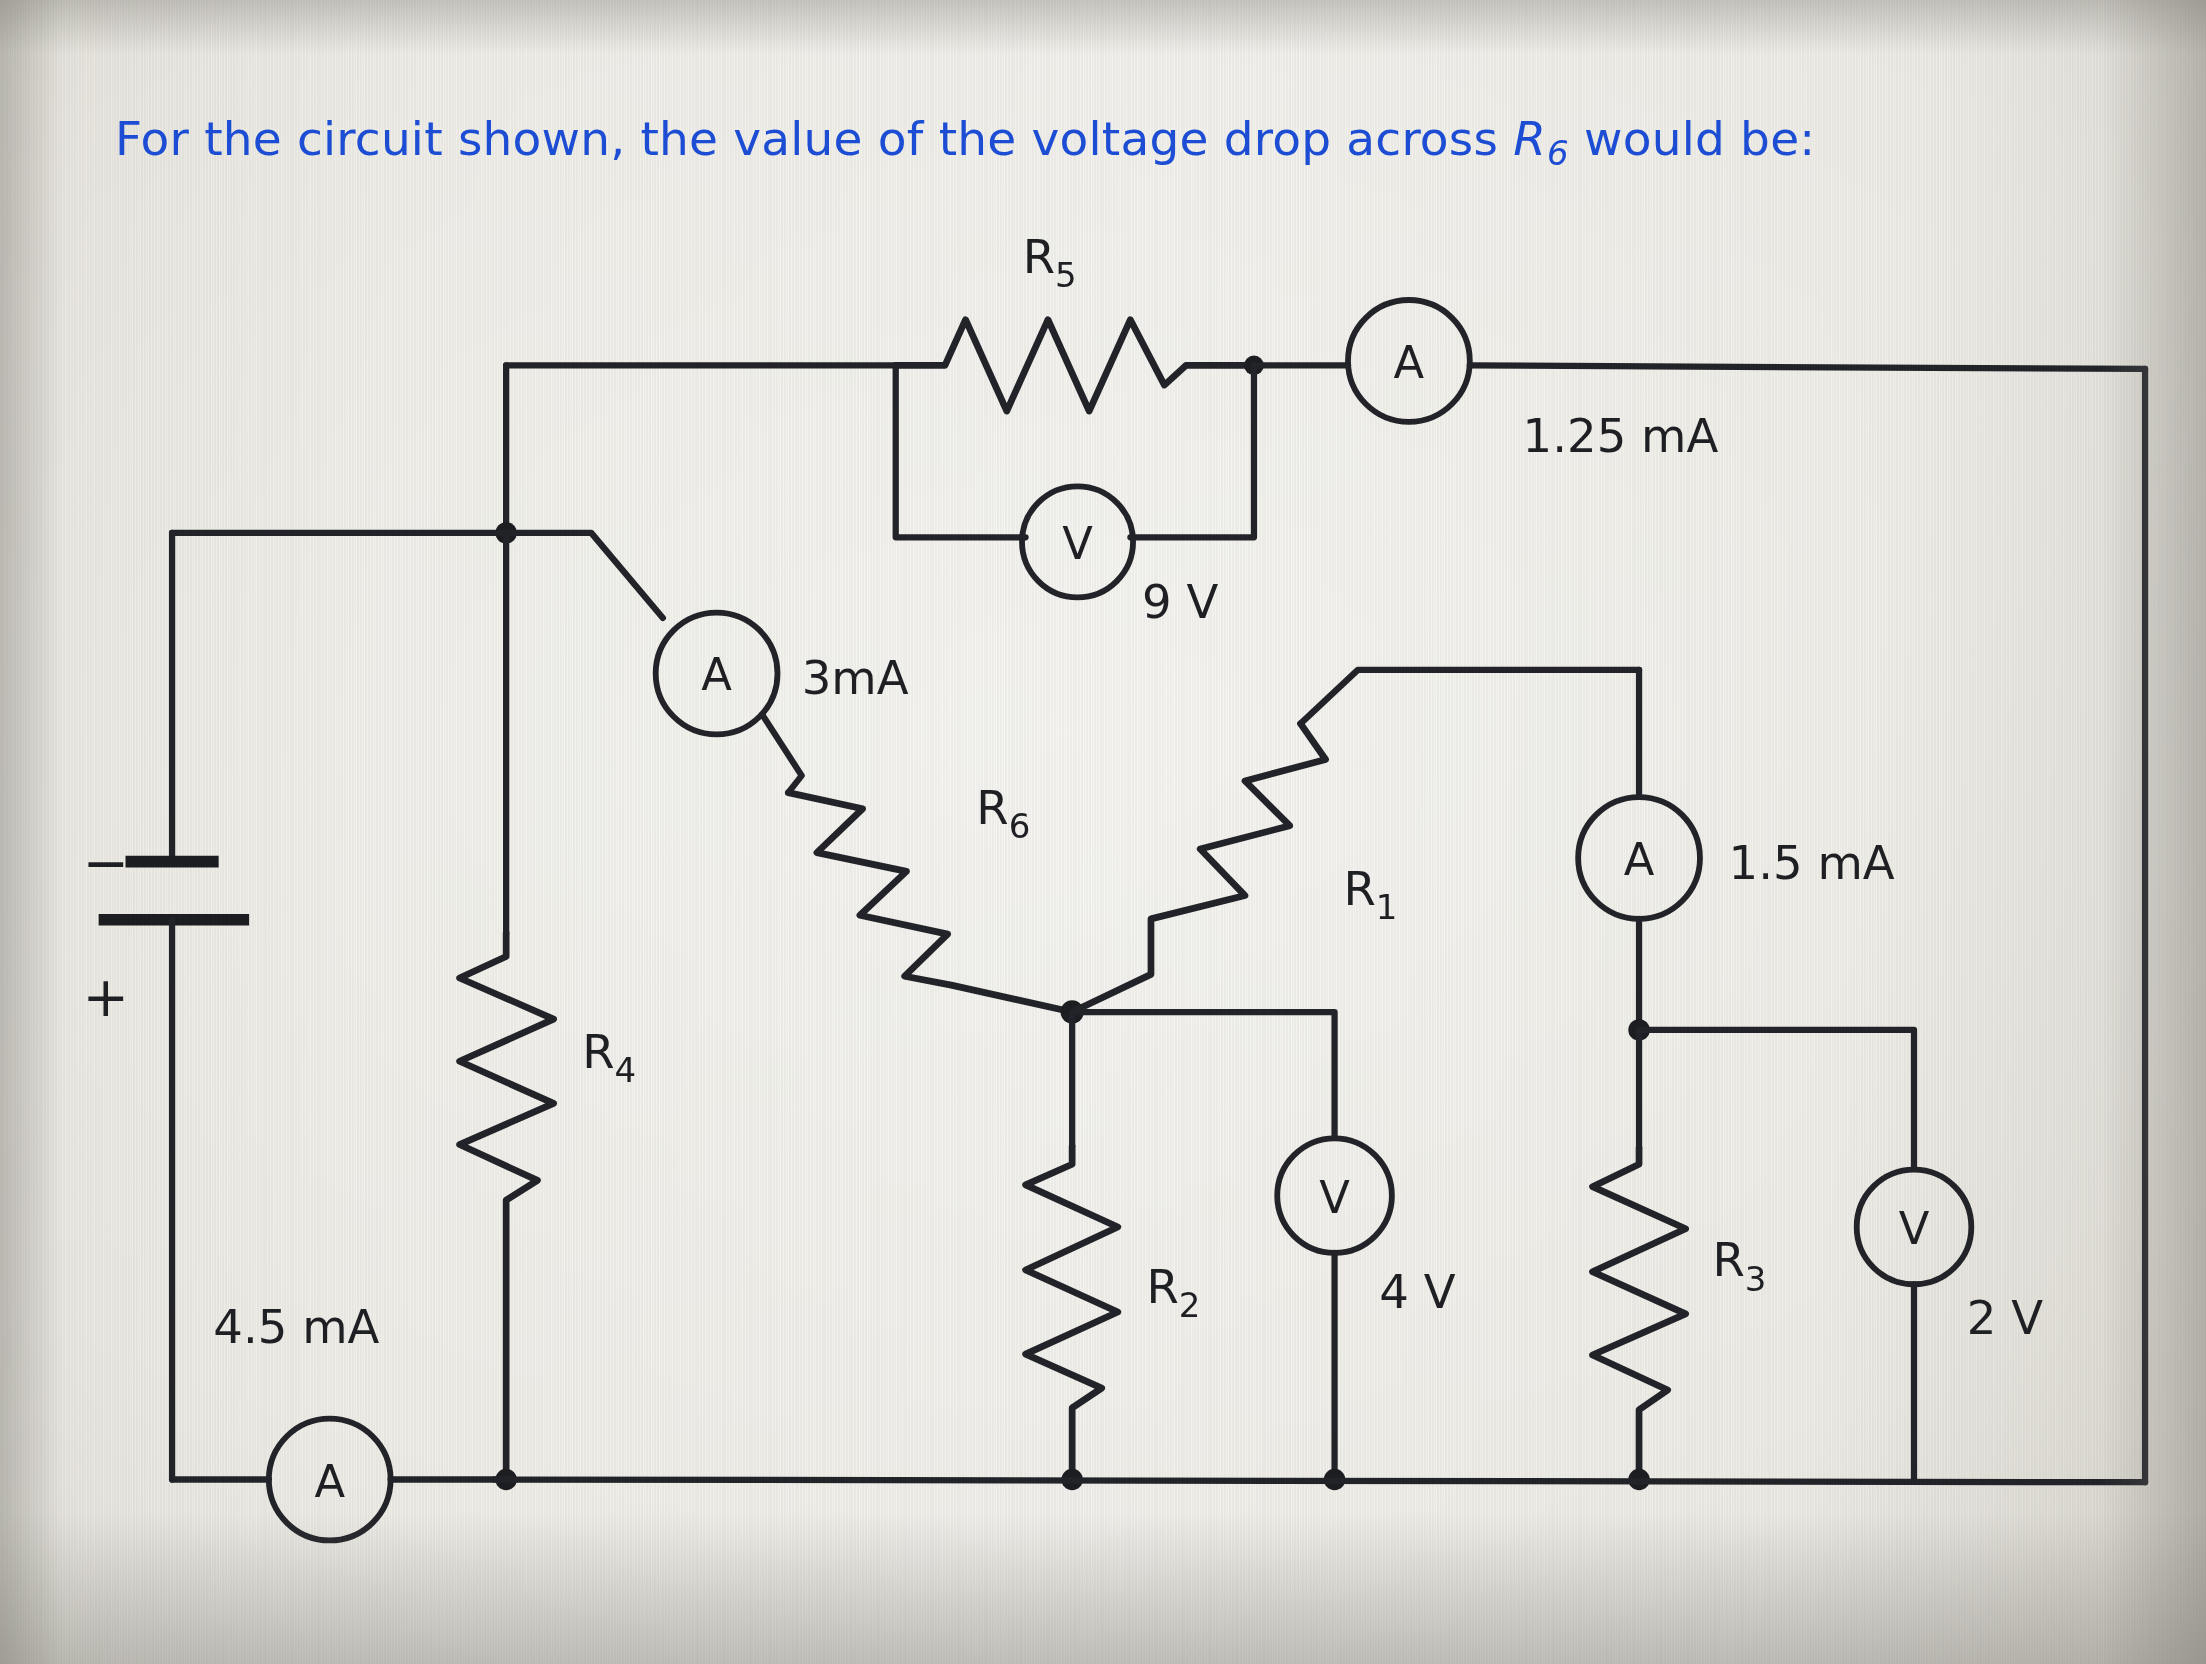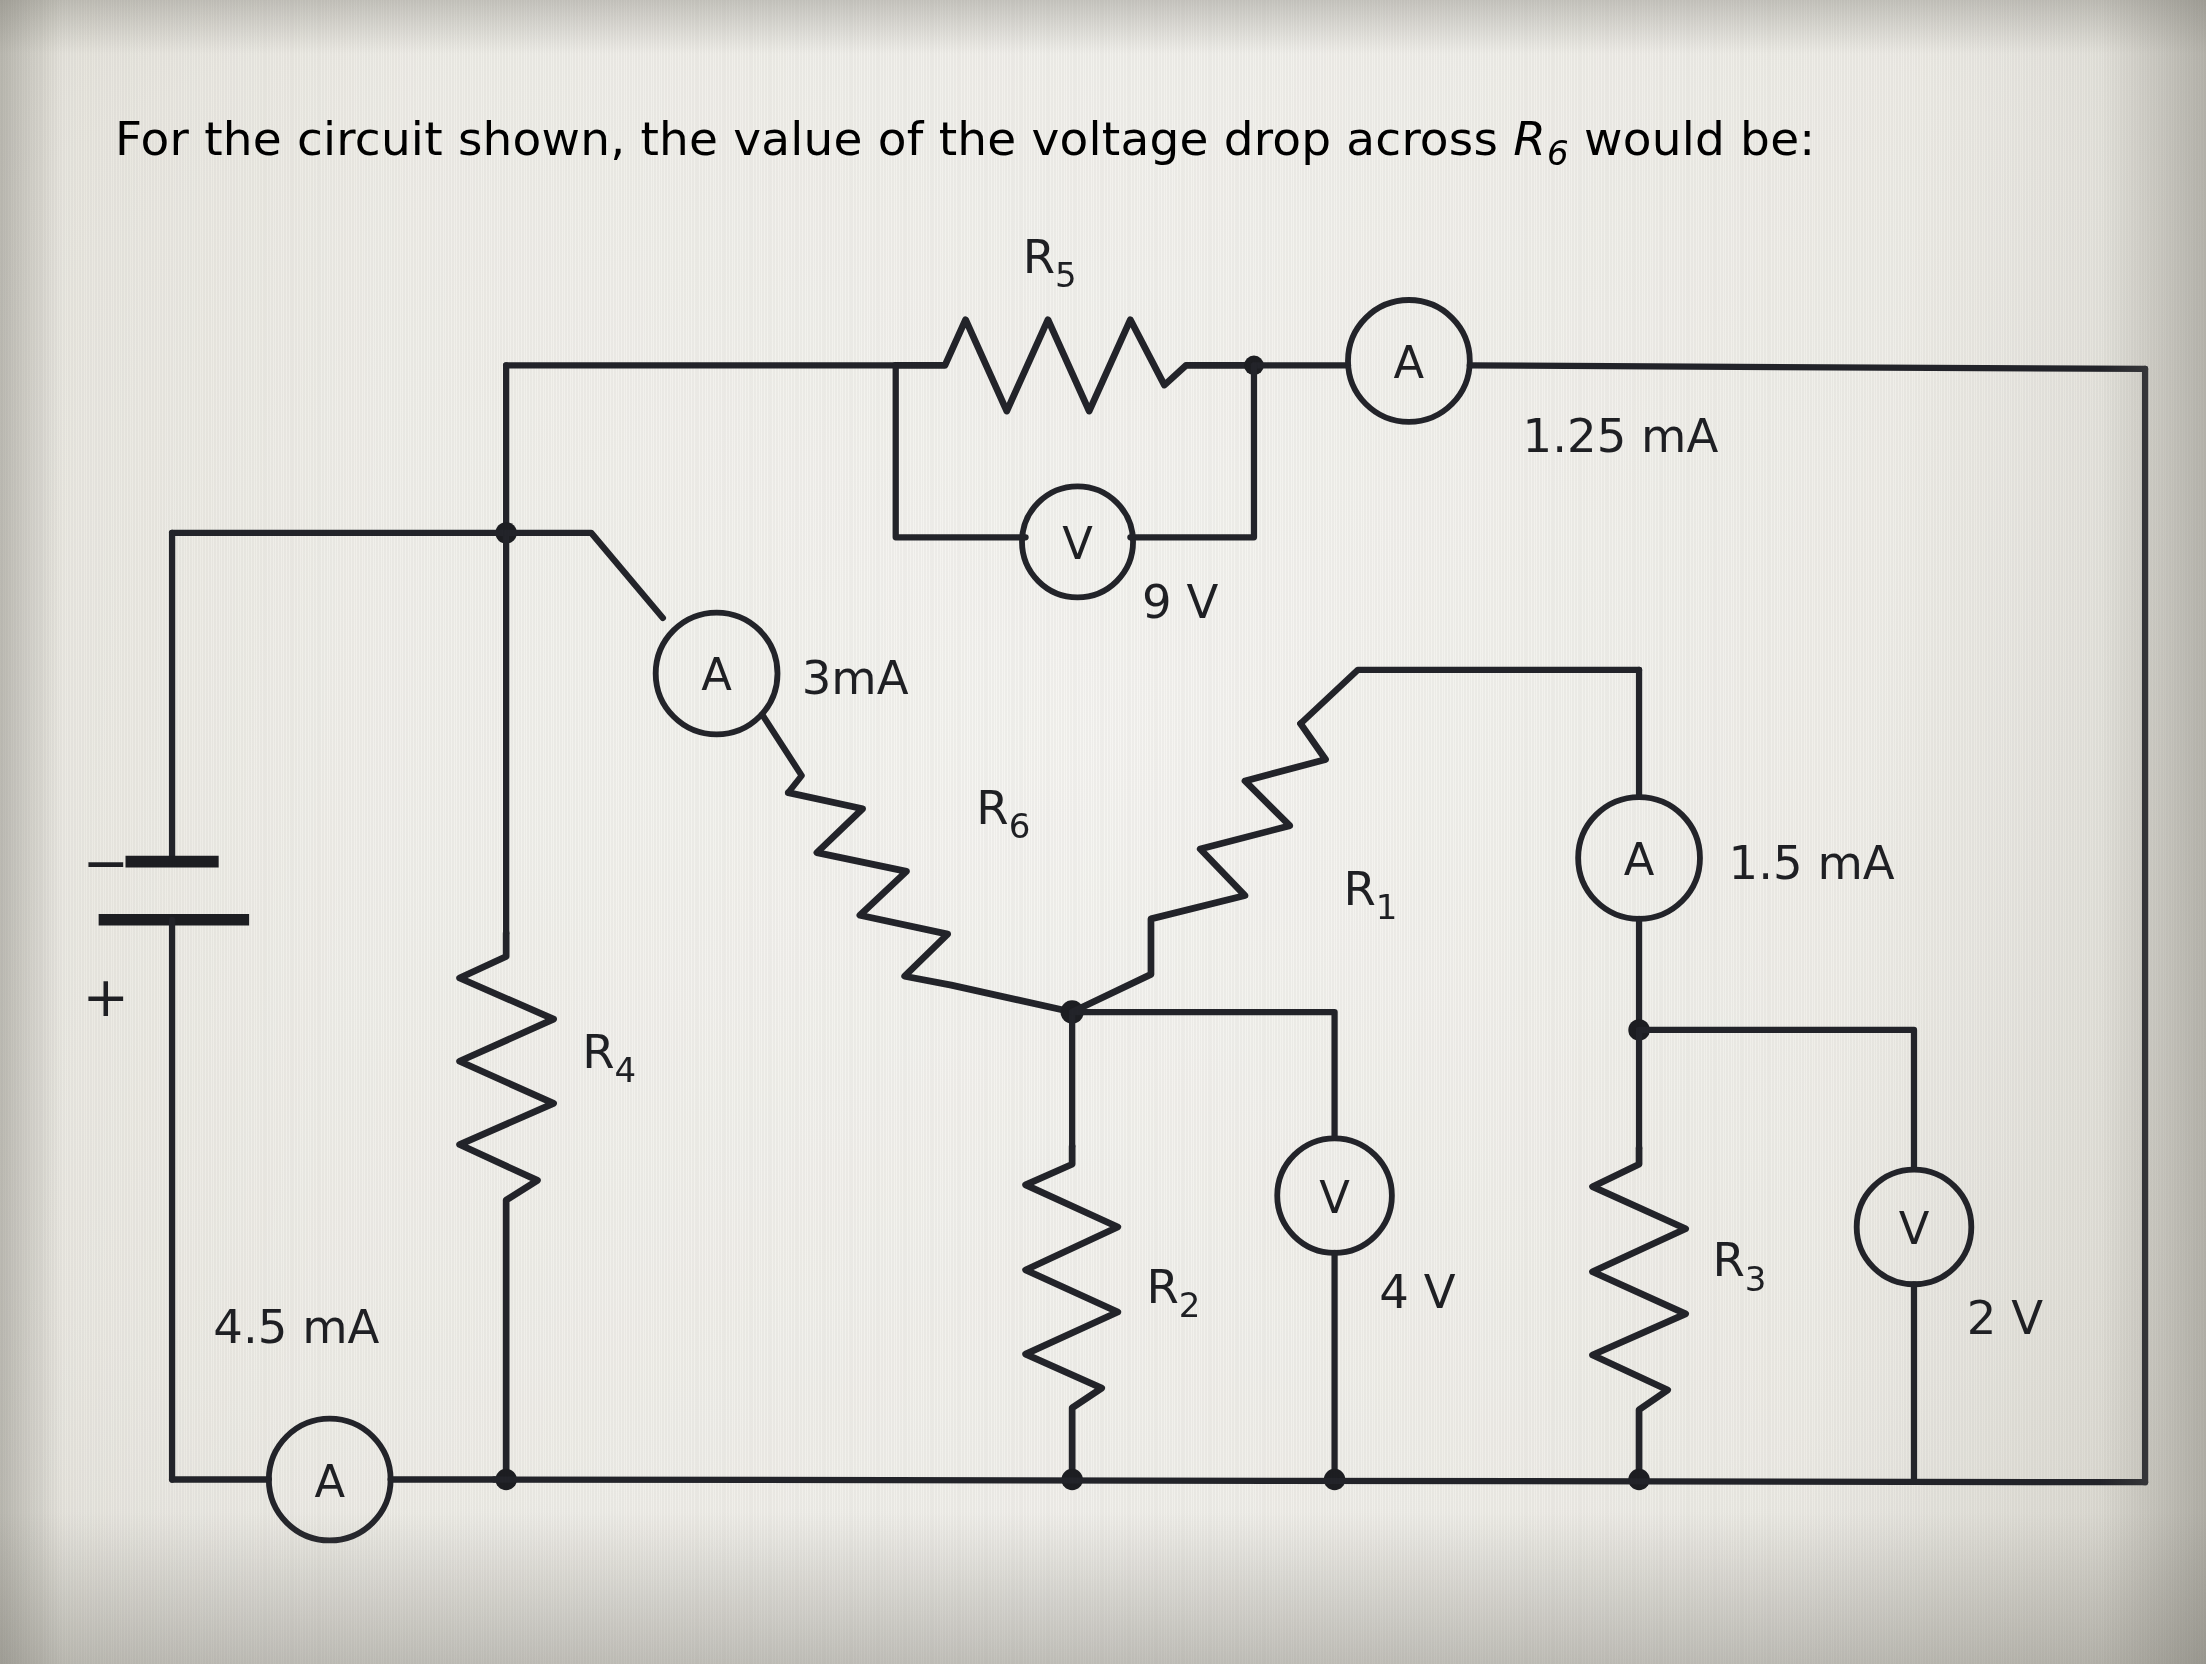--- a/index.html
+++ b/index.html
@@ -63,21 +63,21 @@
     background: linear-gradient(0deg, rgba(120,118,110,0.38), rgba(120,118,110,0.0));
     pointer-events: none;
   }
 
   .qtext {
     position: absolute;
     left: 115px;
     top: 115px;
     font-size: 47px;
     line-height: 1;
-    color: #000000;
+    color: #1d4ed8;
     white-space: nowrap;
     letter-spacing: 0.2px;
   }
   .qtext .ital {
     font-style: italic;
   }
   .qtext .sub {
     font-style: italic;
     font-size: 34px;
     vertical-align: -0.28em;

